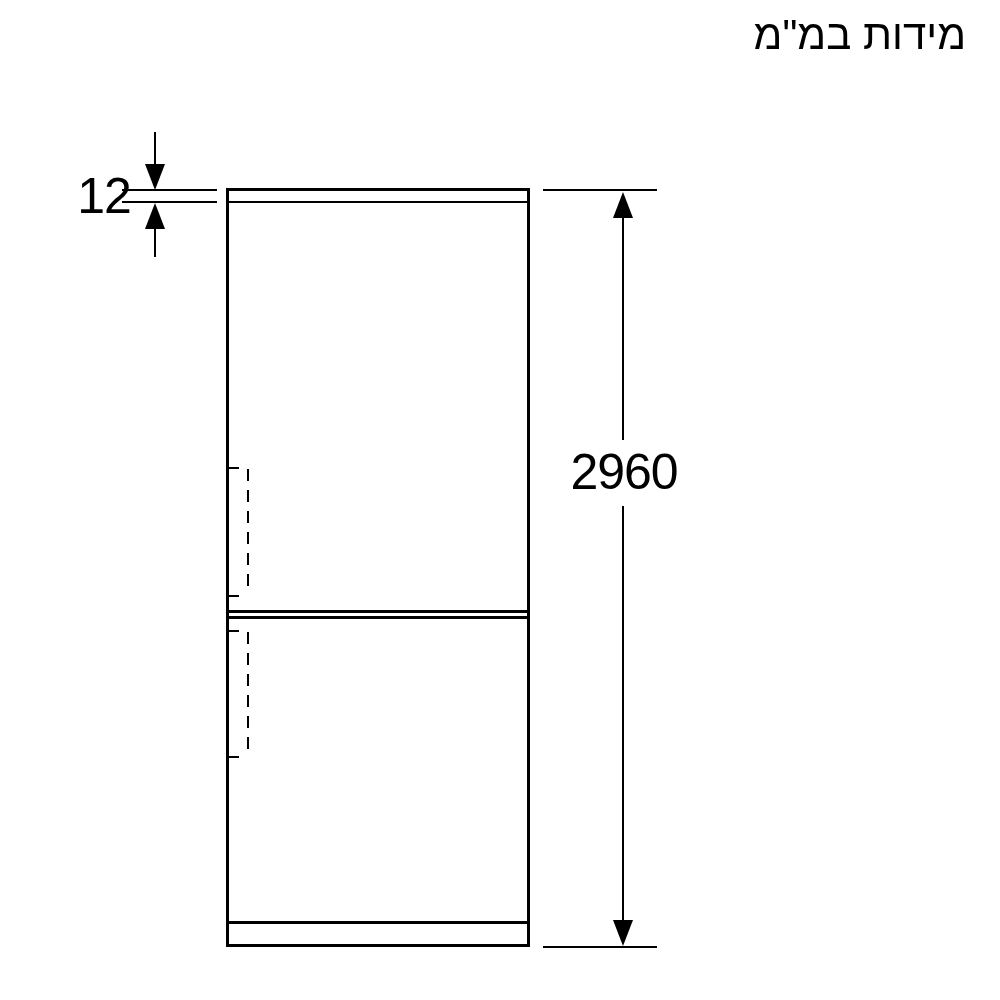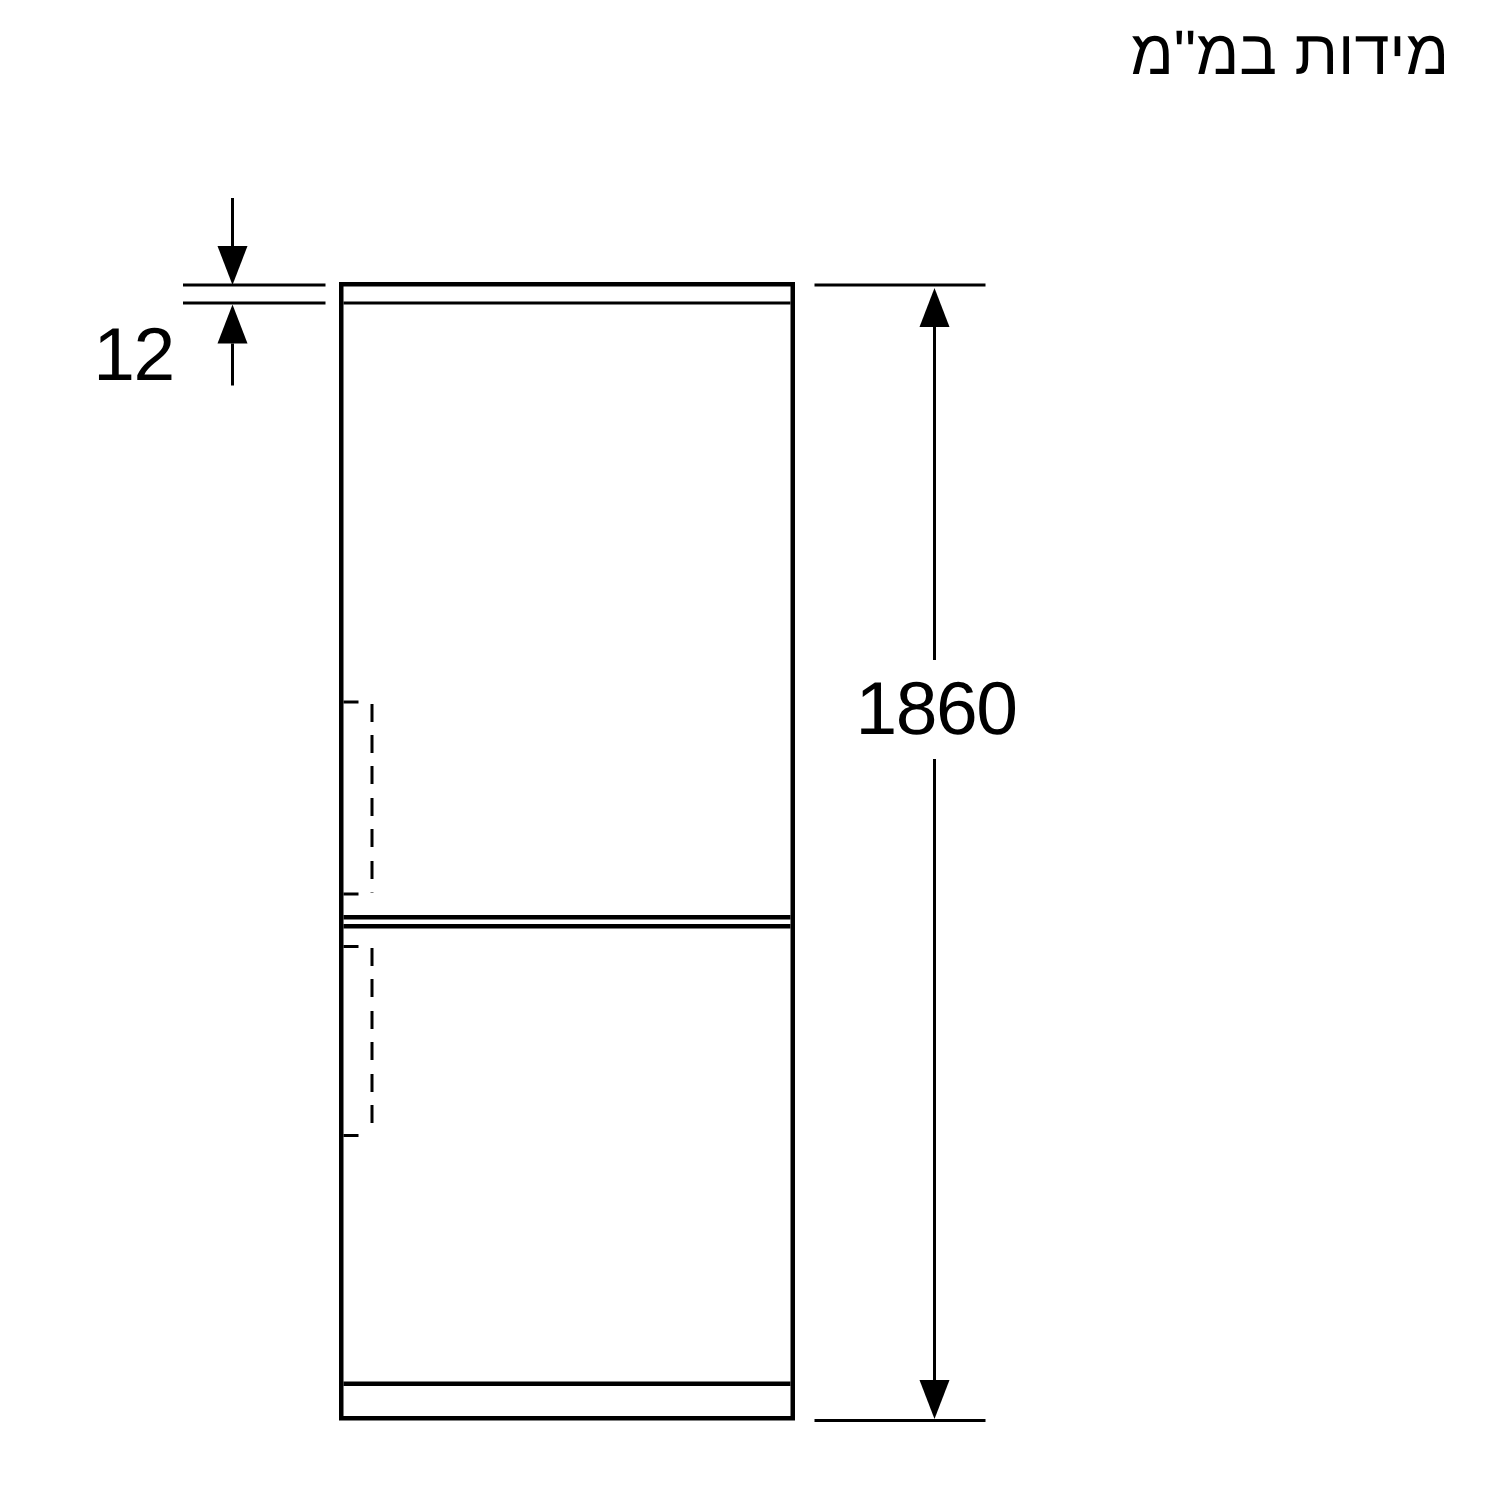--- a/index.html
+++ b/index.html
@@ -55,21 +55,21 @@
       transparent 12px, transparent 21px);
   }
 </style>
 </head>
 <body>
 
 <div id="canvas">
 
   <div class="title">מידות במ"מ</div>
 
-  <div class="dim-label" style="left:55px;top:170px;width:68px;margin-top:40px;">12</div>
+  <div class="dim-label" style="left:70px;top:170px;width:68px;">12</div>
 
   <div class="ln" style="left:122px;top:189px;width:95px;height:2px;"></div>
   <div class="ln" style="left:122px;top:201px;width:95px;height:2px;"></div>
 
   <div class="ln" style="left:154px;top:132px;width:2px;height:34px;"></div>
   <div class="tri down" style="left:145px;top:164px;"></div>
   <div class="tri up" style="left:145px;top:203px;"></div>
   <div class="ln" style="left:154px;top:229px;width:2px;height:28px;"></div>
 
   <div class="appliance">
@@ -89,18 +89,18 @@
     <div class="vdash" style="left:18px;top:441px;height:124px;"></div>
     <div class="tick" style="top:565px;"></div>
   </div>
 
   <div class="ln" style="left:543px;top:189px;width:114px;height:2px;"></div>
   <div class="ln" style="left:543px;top:946px;width:114px;height:2px;"></div>
 
   <div class="tri up" style="left:613px;top:192px;"></div>
   <div class="ln" style="left:622px;top:216px;width:2px;height:224px;"></div>
 
-  <div class="dim-label" style="left:558px;top:446px;width:132px;">1860</div>
+  <div class="dim-label" style="left:558px;top:446px;width:132px;">2960</div>
 
   <div class="ln" style="left:622px;top:506px;width:2px;height:415px;"></div>
   <div class="tri down" style="left:613px;top:920px;"></div>
 
 </div>
 
 </body></html>

